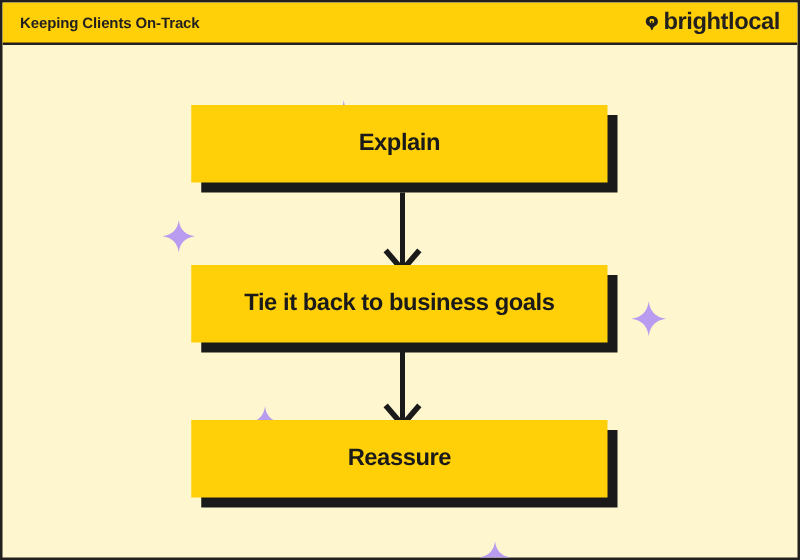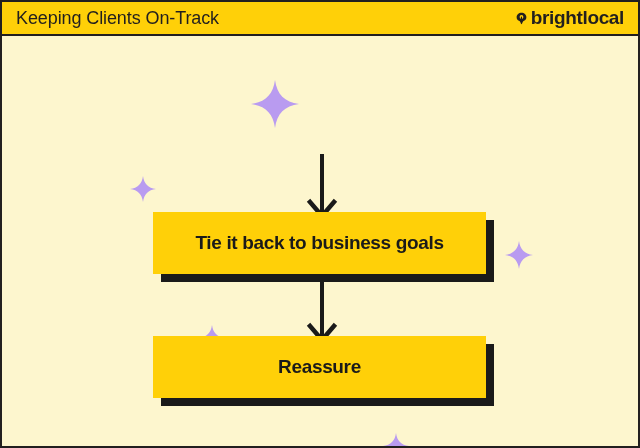--- a/index.html
+++ b/index.html
@@ -34,22 +34,22 @@
     height: 34px;
     background: #FFD008;
     border-bottom: 2px solid #221F1F;
     display: flex;
     align-items: center;
     justify-content: space-between;
     padding: 0 14px;
     box-sizing: border-box;
   }
   #header-title {
-    font-size: 18px;
-    font-weight: normal;
+    font-size: 12px;
+    font-weight: bold;
     color: #221F1F;
     letter-spacing: -0.1px;
     white-space: nowrap;
   }
   #brand-logo {
     display: flex;
     align-items: center;
     gap: 3px;
   }
   #brand-logo .pin-icon {
@@ -161,20 +161,23 @@
     <svg class="connector-arrow" id="connector-arrow-1" viewBox="0 0 34 70">
       <line x1="17" y1="0" x2="17" y2="62" stroke="#1A1A1A" stroke-width="4"></line>
       <path d="M5 48 L17 62 L29 48" fill="none" stroke="#1A1A1A" stroke-width="4.5" stroke-linecap="square" stroke-linejoin="miter"></path>
     </svg>
 
     <svg class="connector-arrow" id="connector-arrow-2" viewBox="0 0 34 70">
       <line x1="17" y1="0" x2="17" y2="62" stroke="#1A1A1A" stroke-width="4"></line>
       <path d="M5 48 L17 62 L29 48" fill="none" stroke="#1A1A1A" stroke-width="4.5" stroke-linecap="square" stroke-linejoin="miter"></path>
     </svg>
 
+    <div class="step-box" id="step-box-1">
+      <span class="step-label">Explain</span>
+    </div>
 
     <div class="step-box" id="step-box-3">
       <span class="step-label">Reassure</span>
     </div>
 
     <div class="step-box" id="step-box-2">
       <span class="step-label">Tie it back to business goals</span>
     </div>
 
   </div>

